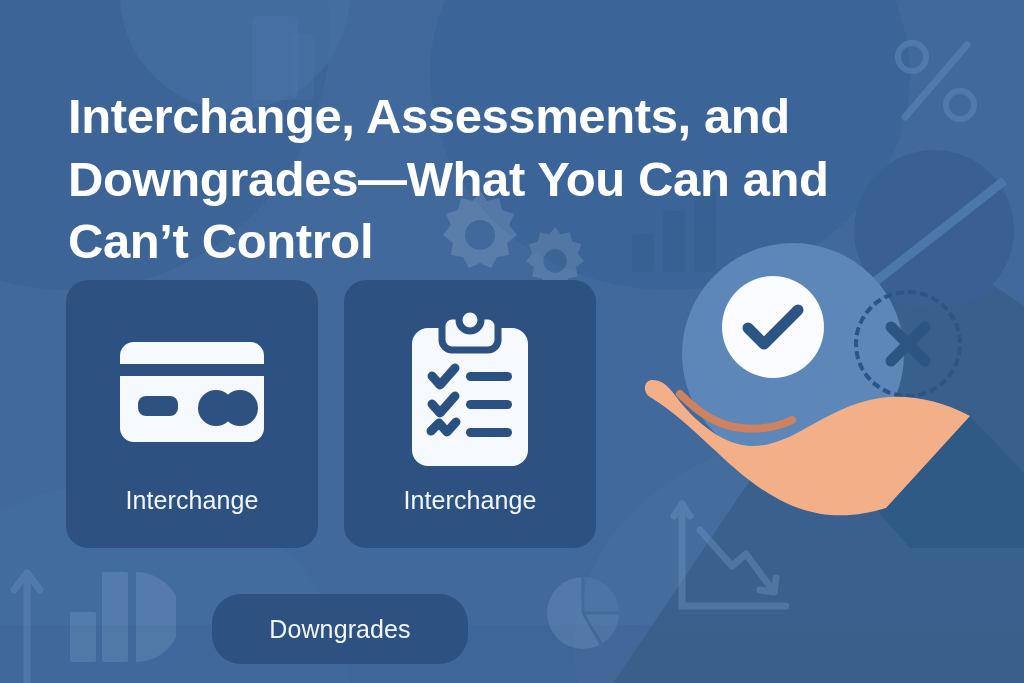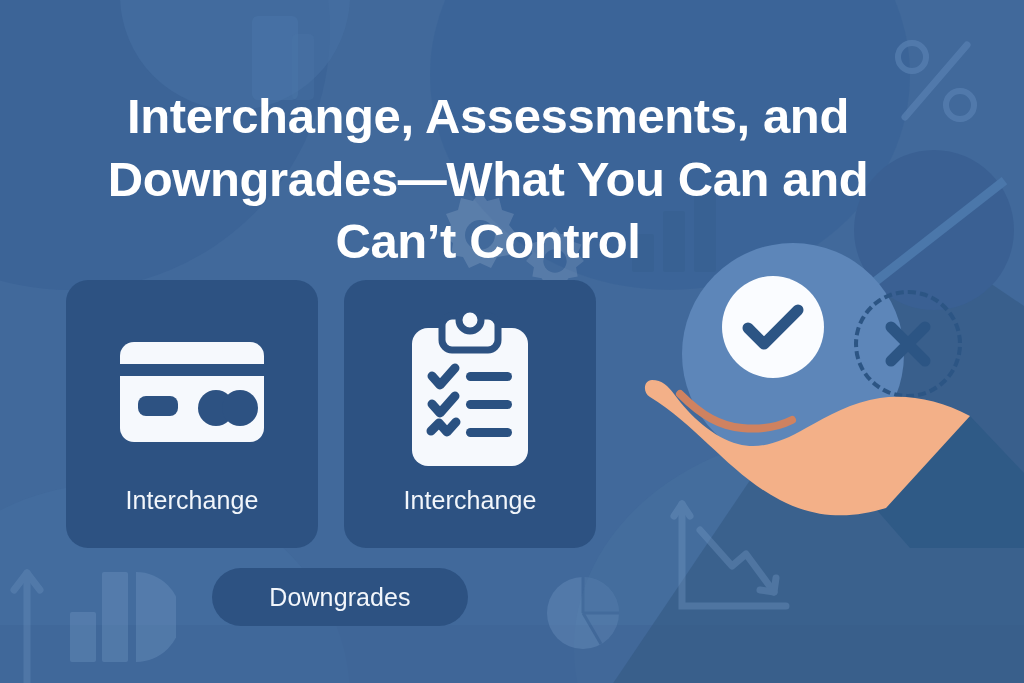--- a/index.html
+++ b/index.html
@@ -125,21 +125,20 @@
     position: absolute;
     left: 68px;
     top: 52px;
     width: 840px;
     color: #ffffff;
     font-size: 49px;
     font-weight: bold;
     line-height: 1.28;
     letter-spacing: -0.4px;
     white-space: pre-line;
-    text-align: center;
   }
 
   
   .card {
     position: absolute;
     width: 252px;
     height: 268px;
     border-radius: 22px;
     background: #2d5282;
     display: flex;
@@ -161,23 +160,23 @@
     color: #f2f6fb;
     font-size: 25px;
     font-weight: normal;
     letter-spacing: .1px;
   }
 
   
   .pill {
     position: absolute;
     left: 212px;
-    top: 568px;
+    top: 594px;
     width: 256px;
-    height: 58px;
+    height: 70px;
     border-radius: 29px;
     background: #2d5282;
     display: flex;
     align-items: center;
     justify-content: center;
     color: #f2f6fb;
     font-size: 25px;
     letter-spacing: .1px;
   }
 

